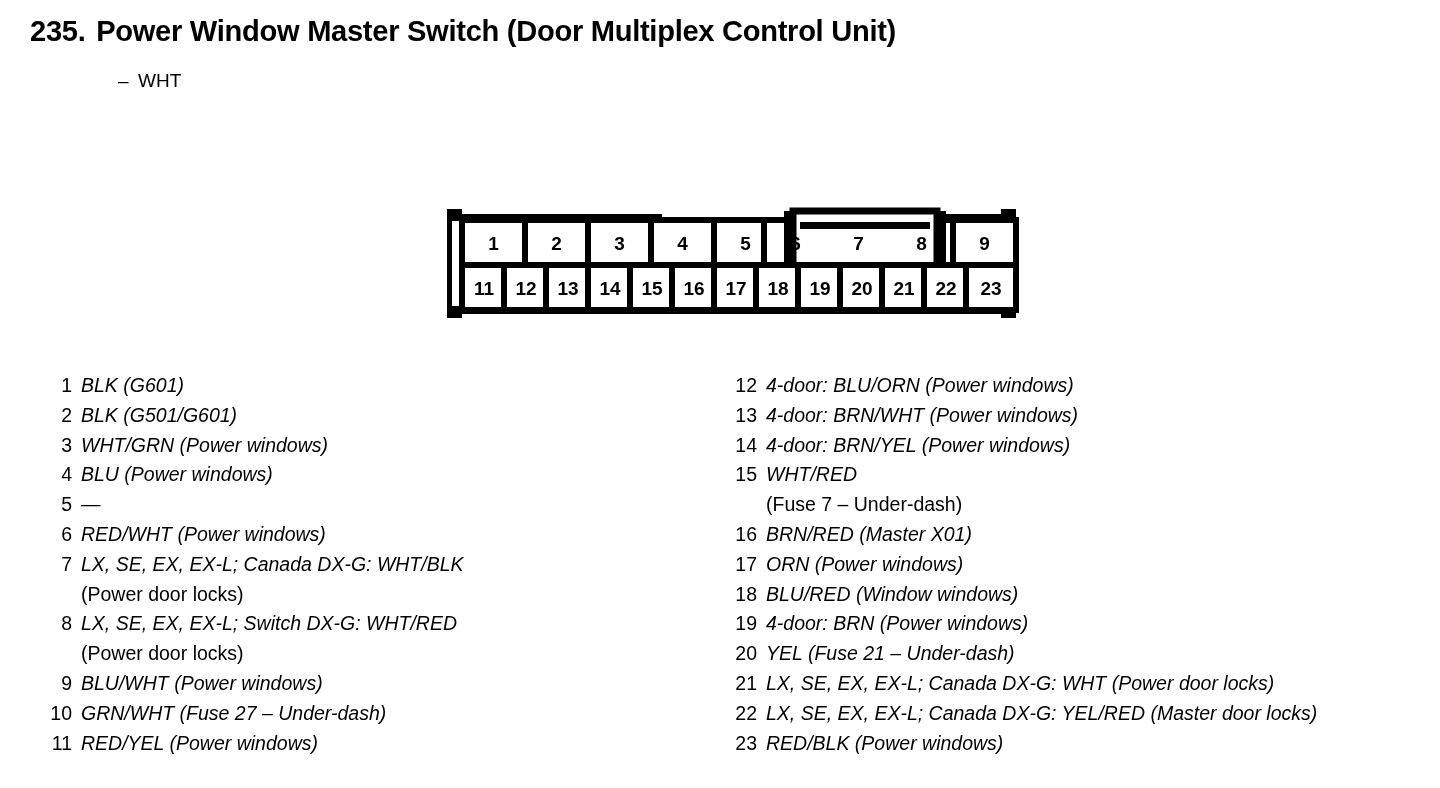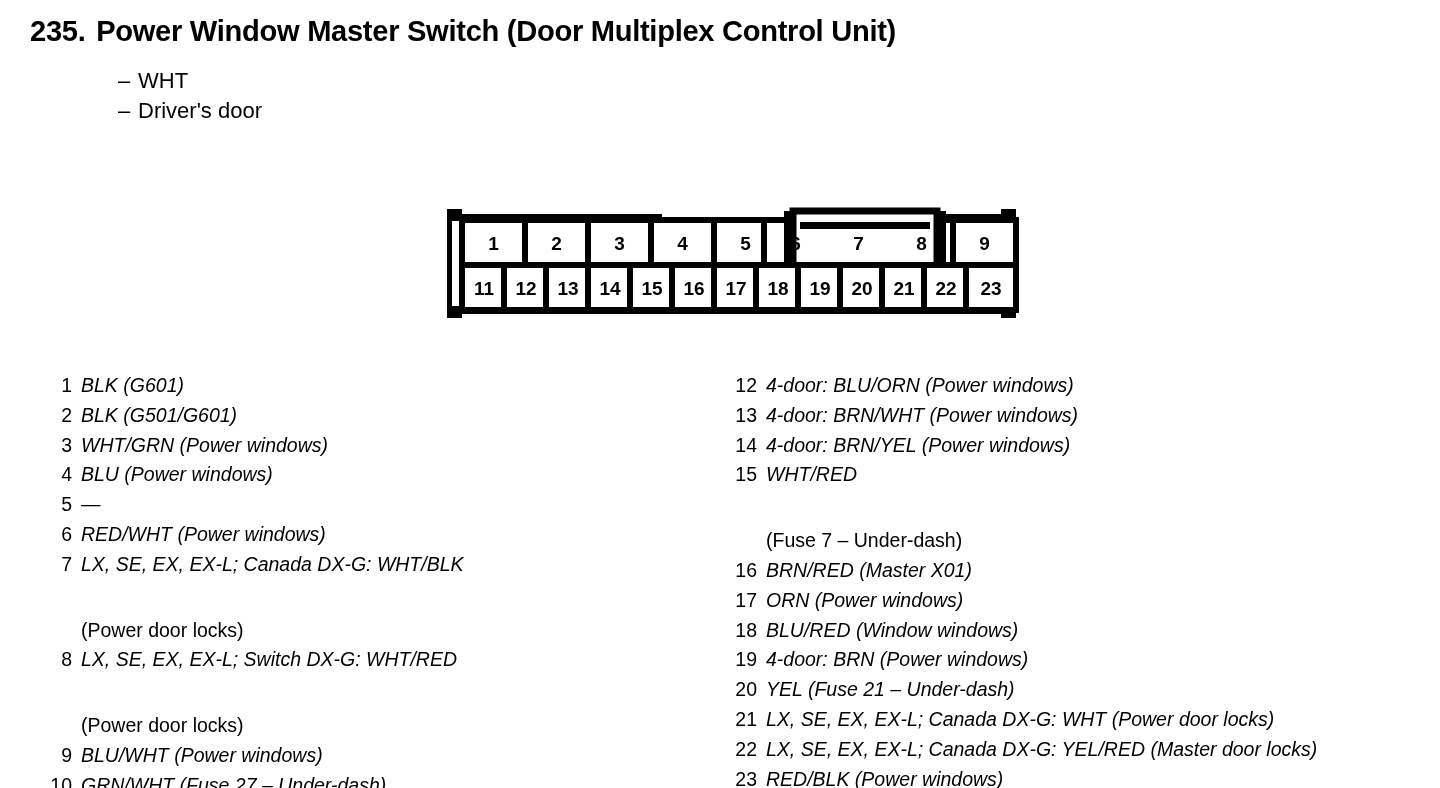--- a/index.html
+++ b/index.html
@@ -28,21 +28,21 @@
     transform: scaleX(0.97);
     transform-origin: left center;
   }
   #title .num { margin-right: 11px; }
 
   
   #subtitles {
     position: absolute;
     left: 118px;
     top: 66px;
-    font-size: 22px;
+    font-size: 19px;
     line-height: 29.5px;
   }
   .sub-line { white-space: nowrap; }
   .sub-dash { display: inline-block; width: 20px; }
 
   
   #connector {
     position: absolute;
     left: 444px;
     top: 206px;
@@ -75,36 +75,32 @@
   .pin-no {
     width: 26px;
     flex: 0 0 26px;
     text-align: right;
     margin-right: 9px;
   }
   .pin-desc { flex: 1 1 auto; font-style: italic; }
   .pin-cont {
     margin-left: 35px;
     white-space: nowrap;
-    margin-top: 36px;
   }
 </style>
 </head>
 <body>
 
 <div id="title">
   <span class="num">235.</span><span>Power Window Master Switch (Door Multiplex Control Unit)</span>
 </div>
 
 <div id="subtitles">
   <div class="sub-line">
     <span class="sub-dash">–</span><span>WHT</span>
-  </div>
-  <div class="sub-line">
-    <span class="sub-dash">–</span><span>Driver's door</span>
   </div>
 </div>
 
 <div id="connector">
   <svg width="575" height="115" viewBox="0 0 575 115" xmlns="http://www.w3.org/2000/svg">
     <g stroke="#000000" fill="none">
 
       <path d="M 3,3 L 18,3 L 18,14 L 8,14 L 8,101 L 18,101 L 18,112 L 3,112 Z" fill="#000000" stroke="none"></path>
 
       <path d="M 572,3 L 557,3 L 557,14 L 567,14 L 567,101 L 557,101 L 557,112 L 572,112 Z" fill="#000000" stroke="none"></path>

